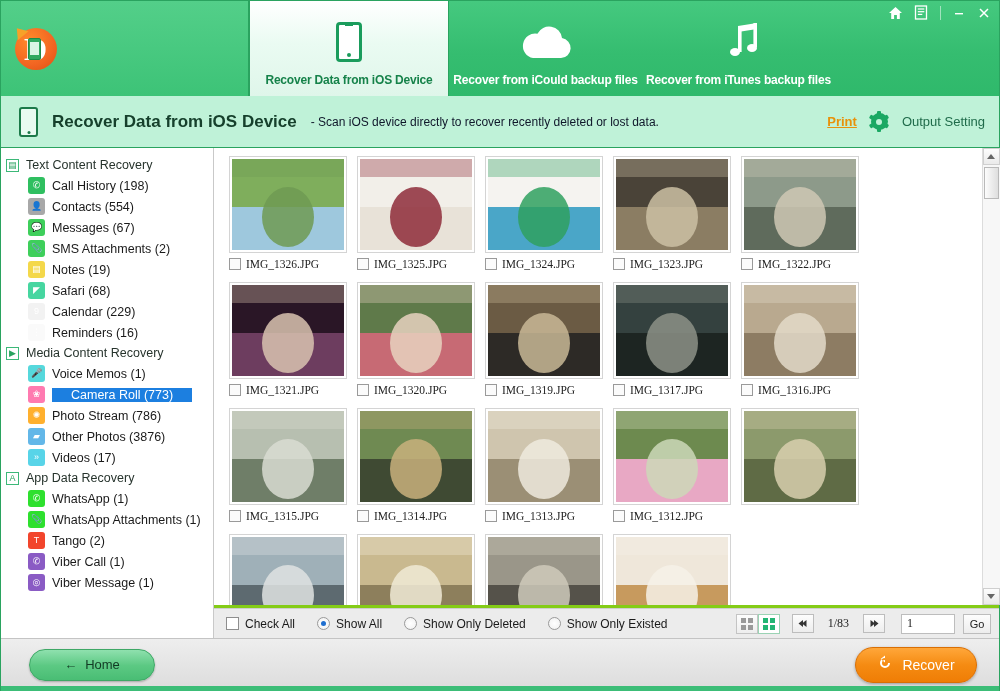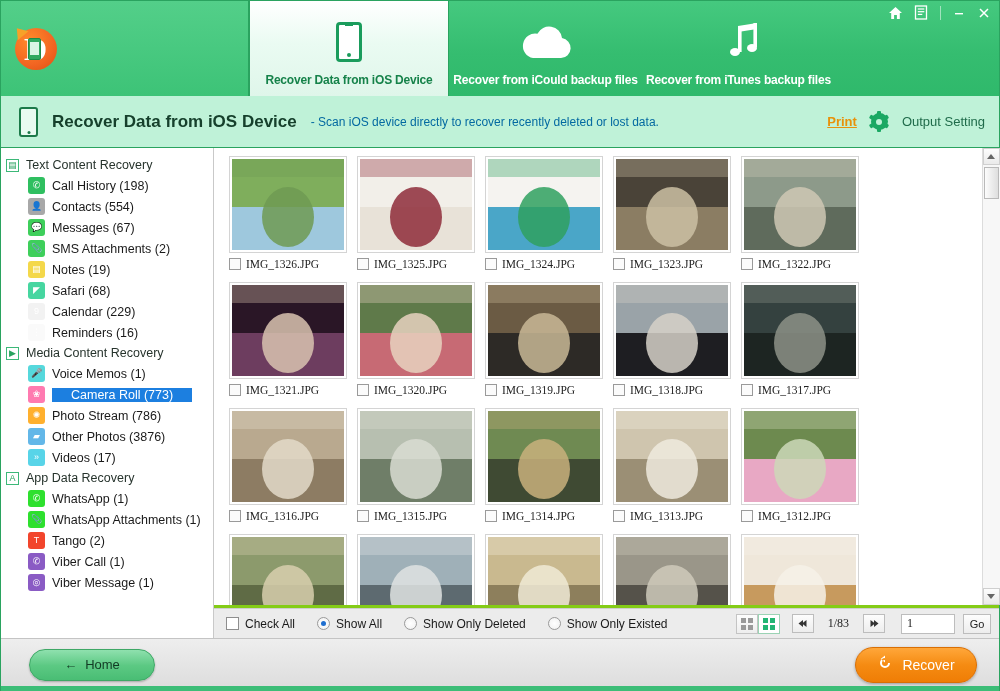--- a/index.html
+++ b/index.html
@@ -132,21 +132,21 @@
     padding: 0 14px 0 18px;
     gap: 14px;
   }
   .subbar .sub-phone {
     width: 19px; height: 30px;
     border: 2px solid #1b7a49; border-radius: 3px; background: #e8fbf1;
     position: relative; flex: 0 0 19px;
   }
   .subbar .sub-phone::after { content:""; position:absolute; bottom:1px; left:50%; transform:translateX(-50%); width:3px;height:3px;border-radius:50%;background:#1b7a49; }
   .subbar h1 { font-size: 17px; color: #16402c; font-weight: bold; white-space: nowrap; }
-  .subbar .desc { font-size: 12px; color: #0369a1; white-space: nowrap; }
+  .subbar .desc { font-size: 12px; color: #0f172a; white-space: nowrap; }
   .subbar .spacer { flex: 1; }
   .print-link {
     font-size: 13px; color: #e8920b; text-decoration: underline;
     cursor: pointer; font-weight: bold;
   }
   .gear {
     width: 17px; height: 17px; position: relative; flex: 0 0 17px;
   }
   .gear .gcore { position:absolute; inset:0; border-radius:50%; background:#1aa863; }
   .gear .ghole { position:absolute; left:5.5px; top:5.5px; width:6px;height:6px;border-radius:50%;background:#bff2d8; }
@@ -679,34 +679,20 @@
                 </svg>
               </div>
               <div class="cap">
                 <span class="cb"></span>
                 <span class="fn">IMG_1319.JPG</span>
               </div>
             </div>
             <div class="cell">
               <div class="thumb-box">
                 <svg class="thumb" viewBox="0 0 112 91" preserveAspectRatio="none" aria-hidden="true">
-                  <rect width="112" height="91" fill="#9aa3a8"></rect>
-                  <rect y="48" width="112" height="43" fill="#1e1e22"></rect>
-                  <ellipse cx="56" cy="58" rx="26" ry="30" fill="#d6d1c8" opacity="0.85"></ellipse>
-                  <rect x="0" y="0" width="112" height="18" fill="#d6d1c8" opacity="0.35"></rect>
-                </svg>
-              </div>
-              <div class="cap">
-                <span class="cb"></span>
-                <span class="fn">IMG_1318.JPG</span>
-              </div>
-            </div>
-            <div class="cell">
-              <div class="thumb-box">
-                <svg class="thumb" viewBox="0 0 112 91" preserveAspectRatio="none" aria-hidden="true">
                   <rect width="112" height="91" fill="#34413f"></rect>
                   <rect y="48" width="112" height="43" fill="#1d2522"></rect>
                   <ellipse cx="56" cy="58" rx="26" ry="30" fill="#8d9287" opacity="0.85"></ellipse>
                   <rect x="0" y="0" width="112" height="18" fill="#8d9287" opacity="0.35"></rect>
                 </svg>
               </div>
               <div class="cap">
                 <span class="cb"></span>
                 <span class="fn">IMG_1317.JPG</span>
               </div>

